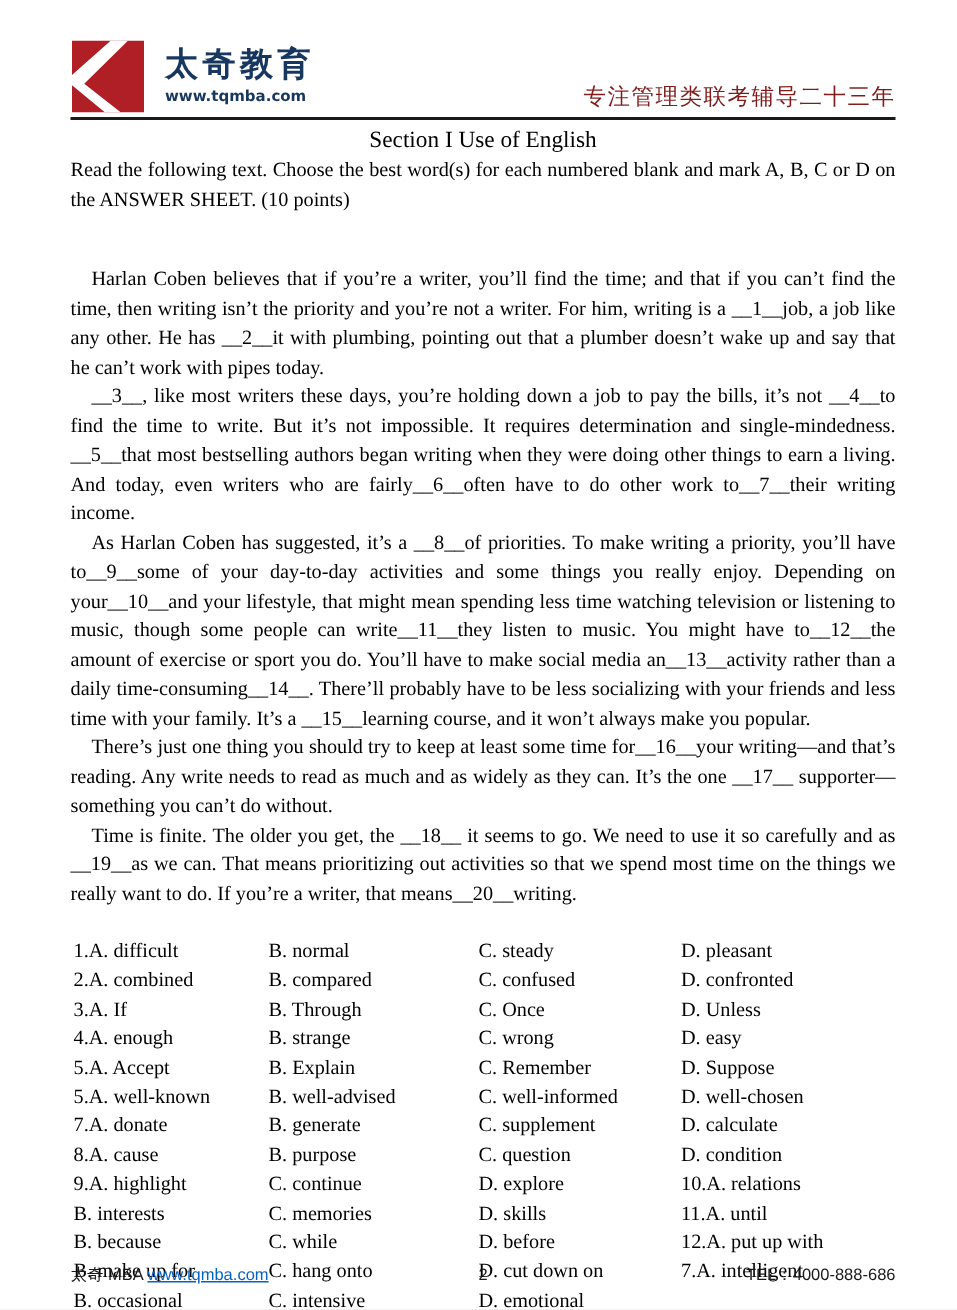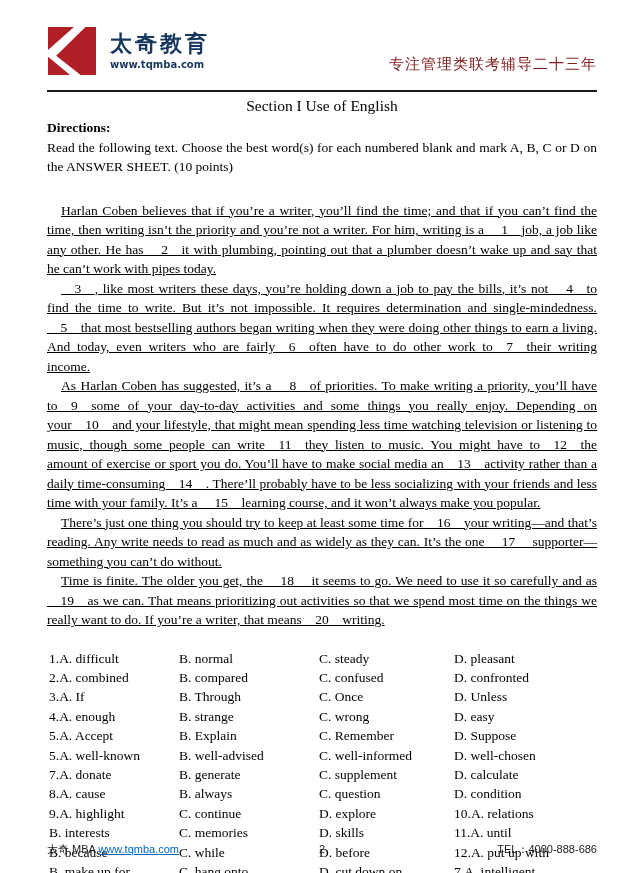--- a/index.html
+++ b/index.html
@@ -12,21 +12,21 @@
     font-family:"Liberation Serif","DejaVu Serif",serif;
     color:#000;
     overflow:hidden;
   }
   .content { padding:27px 41px 0 47px; }
 
   
   .hdr {
     display:flex; justify-content:space-between; align-items:flex-end;
     border-bottom:2px solid #1a1a1a;
-    padding-bottom:15px;
+    padding-bottom:3px;
   }
   .brand { display:flex; align-items:flex-start; gap:13px; }
   .logo-mark { width:50px; height:48px; display:block; }
   .brand-txt { display:flex; flex-direction:column; justify-content:flex-start; padding-top:5px; }
   .brand-name {
     font-family:"DejaVu Sans","Liberation Sans",sans-serif;
     font-weight:bold; font-size:22px; line-height:24px;
     color:#17375e; letter-spacing:3px;
   }
   .brand-url {
@@ -40,21 +40,21 @@
 
   
   .sec-title {
     text-align:center; font-weight:normal; font-size:15.5px;
     margin-top:4px; line-height:19px;
   }
   .dir-label { font-weight:bold; font-size:13.5px; margin-top:3px; line-height:19.5px; }
   .dir-text  { font-size:13.5px; line-height:19.5px; text-align:justify; }
 
   
-  .passage { margin-top:24px;text-decoration:underline; }
+  .passage { margin-top:34px; }
   .passage p {
     font-size:13.5px; line-height:19.5px;
     text-align:justify; text-indent:14px;
   }
 
   
   .options {
     margin-top:19px;
     display:grid;
     grid-template-columns:130px 140px 135px 1fr;
@@ -89,21 +89,20 @@
         <div class="brand-txt">
           <span class="brand-name">太奇教育</span>
           <span class="brand-url">www.tqmba.com</span>
         </div>
       </div>
       <div class="tagline">专注管理类联考辅导二十三年</div>
     </div>
 
     <div class="sec-title">Section I Use of English</div>
 
-    <div class="dir-label">Directions:</div>
     <p class="dir-text">Read the following text. Choose the best word(s) for each numbered blank and mark A, B, C or D on the ANSWER SHEET. (10 points)</p>
 
     <div class="passage">
         <p>Harlan Coben believes that if you’re a writer, you’ll find the time; and that if you can’t find the time, then writing isn’t the priority and you’re not a writer. For him, writing is a __1__job, a job like any other. He has __2__it with plumbing, pointing out that a plumber doesn’t wake up and say that he can’t work with pipes today.</p>
         <p>__3__, like most writers these days, you’re holding down a job to pay the bills, it’s not __4__to find the time to write. But it’s not impossible. It requires determination and single-mindedness. __5__that most bestselling authors began writing when they were doing other things to earn a living. And today, even writers who are fairly__6__often have to do other work to__7__their writing income.</p>
         <p>As Harlan Coben has suggested, it’s a __8__of priorities. To make writing a priority, you’ll have to__9__some of your day-to-day activities and some things you really enjoy. Depending on your__10__and your lifestyle, that might mean spending less time watching television or listening to music, though some people can write__11__they listen to music. You might have to__12__the amount of exercise or sport you do. You’ll have to make social media an__13__activity rather than a daily time-consuming__14__. There’ll probably have to be less socializing with your friends and less time with your family. It’s a __15__learning course, and it won’t always make you popular.</p>
         <p>There’s just one thing you should try to keep at least some time for__16__your writing—and that’s reading. Any write needs to read as much and as widely as they can. It’s the one __17__ supporter—something you can’t do without.</p>
         <p>Time is finite. The older you get, the __18__ it seems to go. We need to use it so carefully and as __19__as we can. That means prioritizing out activities so that we spend most time on the things we really want to do. If you’re a writer, that means__20__writing.</p>
       </div>
 
@@ -130,21 +129,21 @@
         <div>D. Suppose</div>
         <div>5.A. well-known</div>
         <div>B. well-advised</div>
         <div>C. well-informed</div>
         <div>D. well-chosen</div>
         <div>7.A. donate</div>
         <div>B. generate</div>
         <div>C. supplement</div>
         <div>D. calculate</div>
         <div>8.A. cause</div>
-        <div>B. always</div>
+        <div>B. purpose</div>
         <div>C. question</div>
         <div>D. condition</div>
         <div>9.A. highlight</div>
         <div>C. continue</div>
         <div>D. explore</div>
         <div>10.A. relations</div>
         <div>B. interests</div>
         <div>C. memories</div>
         <div>D. skills</div>
         <div>11.A. until</div>

